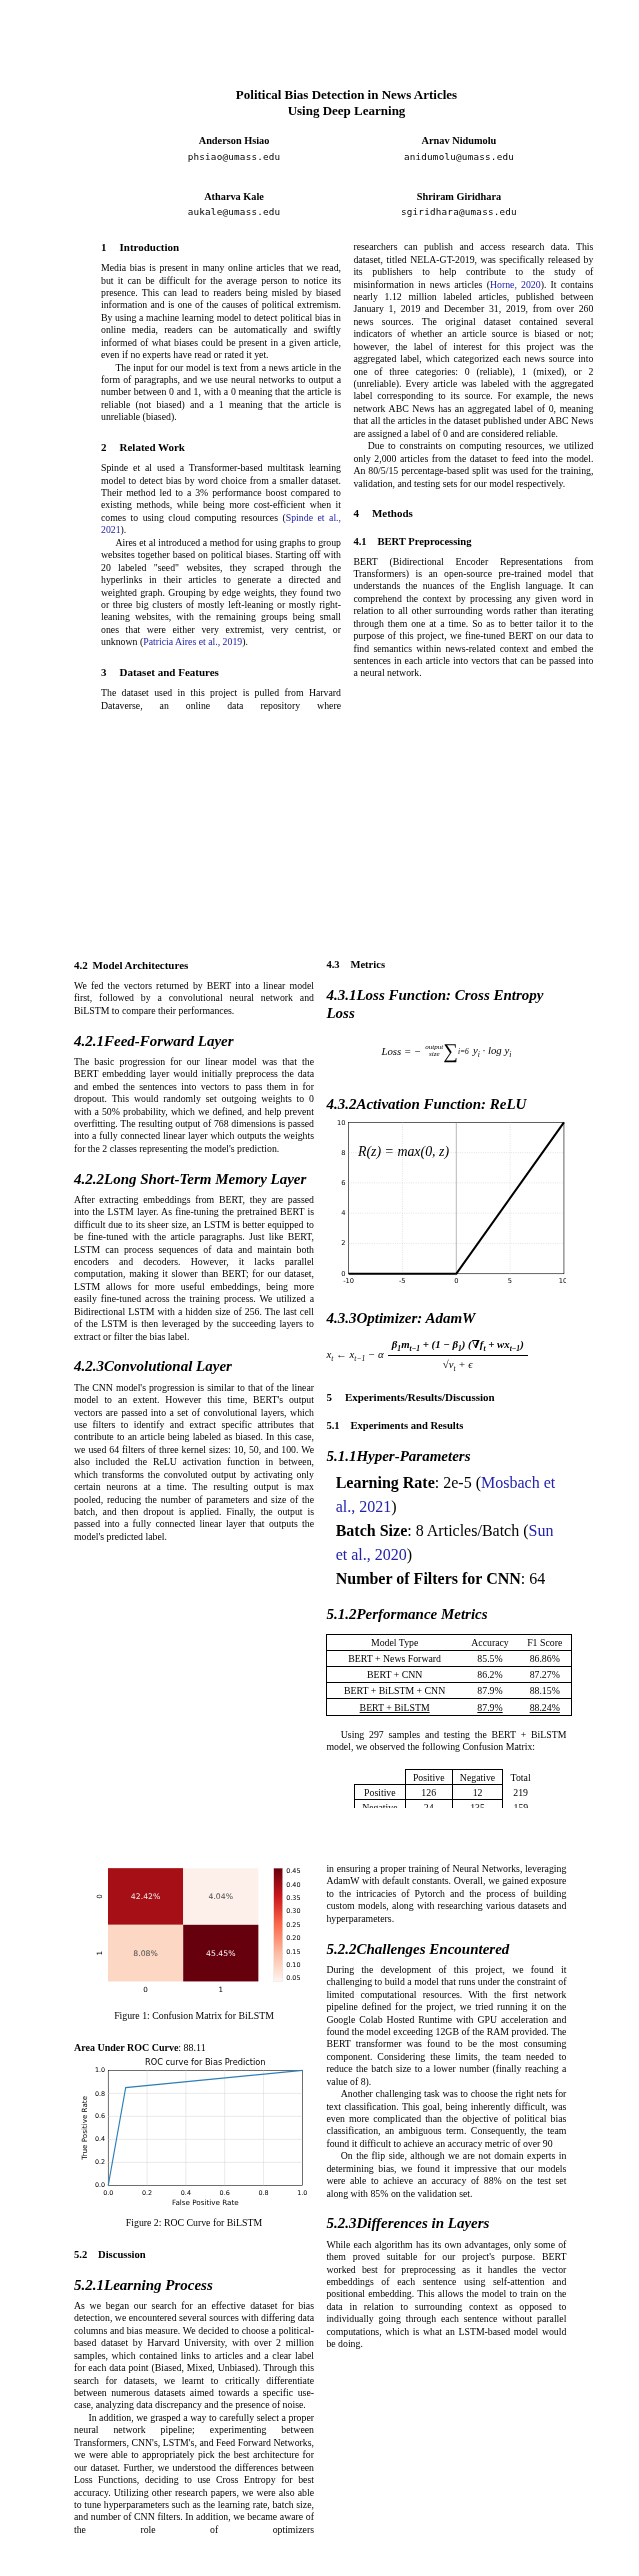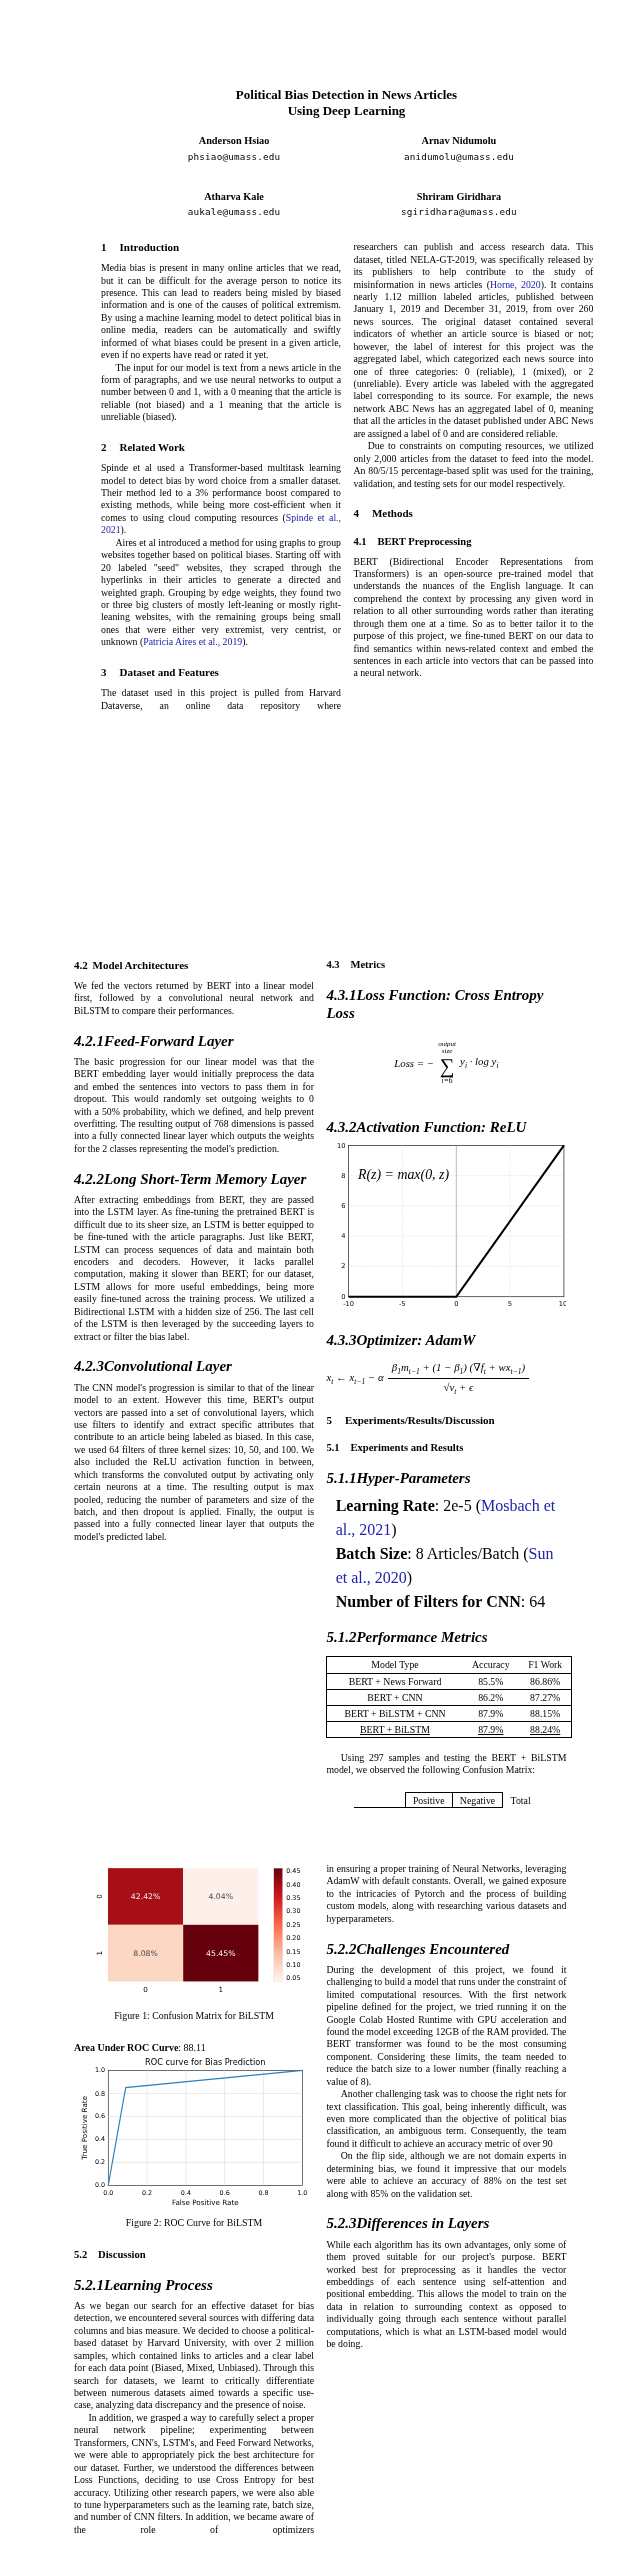--- a/index.html
+++ b/index.html
@@ -22,27 +22,27 @@
   .subsec{font-size:10.6px;margin:15.5px 0 6.7px;}
   .subsubsec{font-size:15px;margin:14.4px 0 6.2px;font-style:italic;}
   .mt0{margin-top:0;}
   .num{display:inline-block;}
   .sec .num{min-width:18.5px;}
   .subsec .num{min-width:24px;}
   .subsubsec .num{min-width:30px;}
   .cite{color:#2222ad;}
   sub{font-size:70%;}
   .eq-loss{display:flex;justify-content:center;align-items:center;font-style:italic;font-size:10.8px;margin:18.5px 0 33px;}
-  .sumstack{display:inline-flex;flex-direction:column;align-items:center;margin:0 4.1px;}
+  .sumstack{display:inline-flex;align-items:center;margin:0 4.1px;}
   .sum-top{font-size:7px;line-height:1.08;text-align:center;}
   .sum-sigma{font-size:20.6px;font-style:normal;line-height:1;margin:0.5px 0;}
   .sum-bot{font-size:7.5px;line-height:1;}
   .eq-adamw{display:flex;align-items:center;font-style:italic;font-size:10.8px;white-space:nowrap;margin:11.3px 0 15.5px;}
   .frac{display:inline-flex;flex-direction:column;text-align:center;margin-left:4.1px;}
-  .frac .fnum{padding:0 4.1px 2.1px;border-bottom:0.8px solid #000;}
+  .frac .fnum{padding:0 4.1px 2.1px;border-bottom:0.8px solid #000;font-weight:bold;}
   .frac .fden{padding-top:2.1px;}
   .hyper{margin:5.2px 0 0 9.3px;font-size:16px;line-height:1.5;}
   .hyper b{font-weight:bold;}
   table{border-collapse:collapse;font-size:9.8px;}
   .perf{width:246px;margin:10.3px 0 13.4px;text-align:center;border:0.5px solid #000;border-left:1.5px double #000;border-right:1.5px double #000;}
   .perf th,.perf td{padding:2.1px 4.1px;border-bottom:0.5px solid #000;}
   .perf thead th{border-bottom:1.5px double #000;font-weight:normal;}
   .perf .ul{text-decoration:underline;}
   .conf{margin:15.5px auto 0;text-align:center;padding-left:36px;}
   .conf td,.conf th{padding:1.5px 7.2px;font-weight:normal;}
@@ -166,21 +166,21 @@
         <div><b>Learning Rate</b><span>: 2e-5 (</span><span class="cite">Mosbach et al., 2021</span><span>)</span></div>
         <div><b>Batch Size</b><span>: 8 Articles/Batch (</span><span class="cite">Sun et al., 2020</span><span>)</span></div>
         <div><b>Number of Filters for CNN</b><span>: 64</span></div>
       </div>
       <div class="subsubsec"><span class="num">5.1.2</span><span>Performance Metrics</span></div>
       <table class="perf">
         <thead>
           <tr>
             <th>Model Type</th>
             <th>Accuracy</th>
-            <th>F1 Work</th>
+            <th>F1 Score</th>
           </tr>
         </thead>
         <tbody>
           <tr>
               <td>BERT + News Forward</td>
               <td>85.5%</td>
               <td>86.86%</td>
             </tr>
           <tr>
               <td>BERT + CNN</td>

